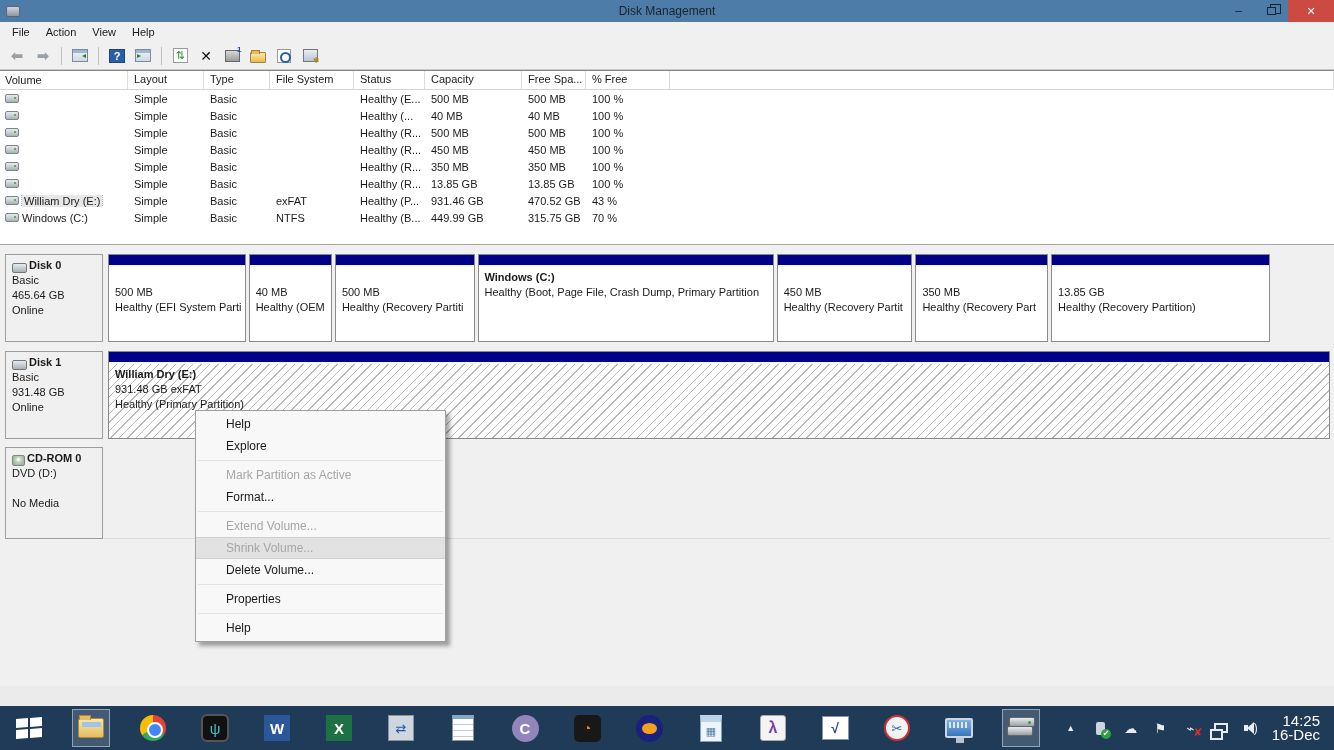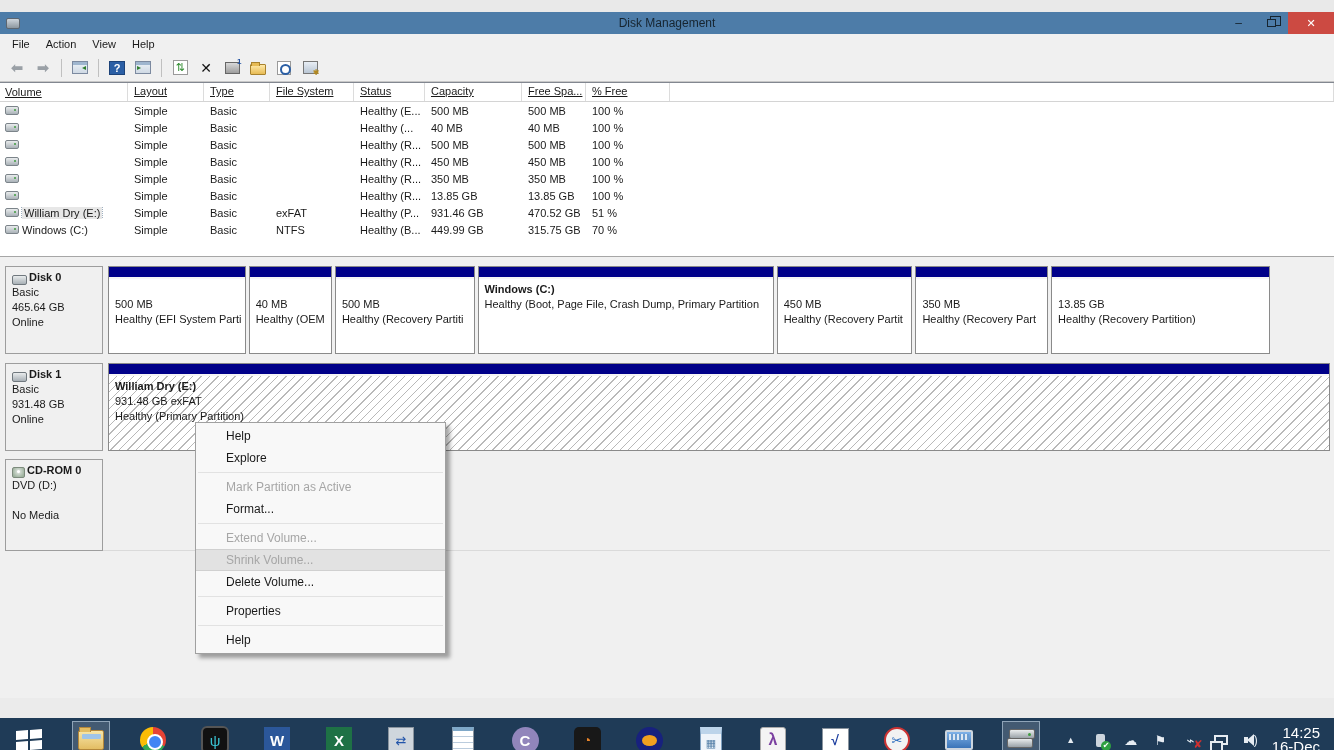--- a/index.html
+++ b/index.html
@@ -1,18 +1,18 @@
 <!DOCTYPE html>
 <html><head>
 <meta charset="utf-8">
 <style>
   * { margin:0; padding:0; box-sizing:border-box; }
   html,body { width:1334px; height:750px; overflow:hidden; }
   body { font-family:"Liberation Sans","DejaVu Sans",sans-serif; font-size:11px; color:#1a1a1a; background:#e9e9e9; }
-  #screen { position:relative; width:1334px; height:558px;margin-top:12px; }
+  #screen { position:relative; width:1334px; height:558px; }
 
   
   #win { position:absolute; left:0; top:0; width:1334px; height:686px; background:#f0f0f0; }
 
   .titlebar { position:absolute; left:0; top:0; width:100%; height:22px; background:#4d7ca8; display:flex; align-items:center; }
   .app-ico { width:14px; height:11px; margin-left:6px; background:linear-gradient(#cfd6dd,#8d979f); border:1px solid #5d6670; border-radius:2px; }
   .title { position:absolute; left:0; right:0; text-align:center; color:#16242f; font-size:12px; }
   .wbtns { margin-left:auto; display:flex; height:22px; z-index:2; }
   .wbtn { width:33px; height:22px; display:flex; align-items:center; justify-content:center; color:#16242f; font-size:12px; }
   .wbtn.close { width:46px; background:#cc4a42; color:#fff; font-size:11px; }
@@ -38,21 +38,21 @@
   .propico { width:15px; height:12px; background:linear-gradient(#d8d8d8,#9d9d9d); border:1px solid #666; position:relative; }
   .propico:after { content:"1"; position:absolute; right:-3px; top:-6px; color:#1d4fa0; font-size:8px; font-weight:bold; }
   .findico { width:14px; height:14px; border:1px solid #9a9a9a; background:#fff; position:relative; }
   .findico:after { content:""; position:absolute; left:2px; top:2px; width:7px; height:7px; border:2px solid #2b5fa5; border-radius:50%; }
   .gearico { width:15px; height:13px; border:1px solid #777; background:linear-gradient(#e8eef5,#b9c6d4); position:relative; }
   .gearico:after { content:"✱"; position:absolute; right:-3px; bottom:-4px; font-size:8px; color:#b58a1e; }
 
   
   .listpane { position:absolute; left:0; top:70px; width:100%; height:174px; background:#fff; border-top:1px solid #828790; }
   .vhead { display:flex; height:19px; border-bottom:1px solid #d4d4d4; }
-  .vh { padding:2px 6px; border-right:1px solid #dcdcdc; overflow:hidden; white-space:nowrap;text-decoration:underline; }
+  .vh { padding:2px 6px; border-right:1px solid #dcdcdc; overflow:hidden; white-space:nowrap; }
   .vrow { display:flex; height:17px; align-items:center; }
   .vc { padding:0 6px; overflow:hidden; white-space:nowrap; }
   .c0{width:128px;} .c1{width:76px;} .c2{width:66px;} .c3{width:84px;} .c4{width:71px;} .c5{width:97px;} .c6{width:64px;} .c7{width:84px;} .cf{flex:1;}
   .c0 { display:flex; align-items:center; gap:3px; padding-left:5px; }
   .drive-ico { flex:0 0 14px; width:14px; height:9px; background:linear-gradient(#e9eced,#aab2b8); border:1px solid #7c848a; border-radius:2px 2px 2px 2px; position:relative; }
   .drive-ico:after { content:""; position:absolute; right:2px; top:2px; width:2px; height:2px; background:#3f9b3f; border-radius:50%; }
   .sel-label { background:#e7e7e7; outline:1px dotted #9fb0c0; padding:0 2px; }
 
   
   .graphpane { position:absolute; left:0; top:244px; width:100%; height:420px; background:#f0f0f0; border-top:1px solid #a6a6a6; }
@@ -290,21 +290,21 @@
         <div class="vc c0">
             <span class="drive-ico"></span>
             <span class="sel-label">William Dry (E:)</span>
           </div>
         <div class="vc c1">Simple</div>
         <div class="vc c2">Basic</div>
         <div class="vc c3">exFAT</div>
         <div class="vc c4">Healthy (P...</div>
         <div class="vc c5">931.46 GB</div>
         <div class="vc c6">470.52 GB</div>
-        <div class="vc c7">51 %</div>
+        <div class="vc c7">43 %</div>
       </div>
       <div class="vrow">
         <div class="vc c0">
             <span class="drive-ico"></span>
             <span>Windows (C:)</span>
           </div>
         <div class="vc c1">Simple</div>
         <div class="vc c2">Basic</div>
         <div class="vc c3">NTFS</div>
         <div class="vc c4">Healthy (B...</div>

